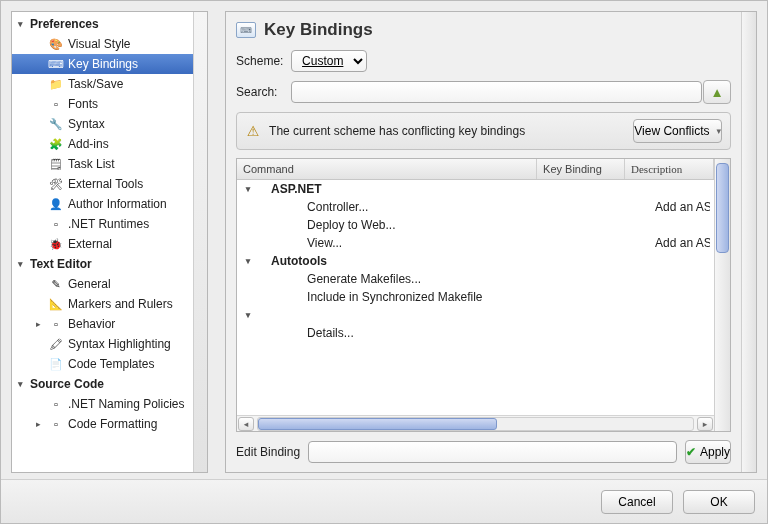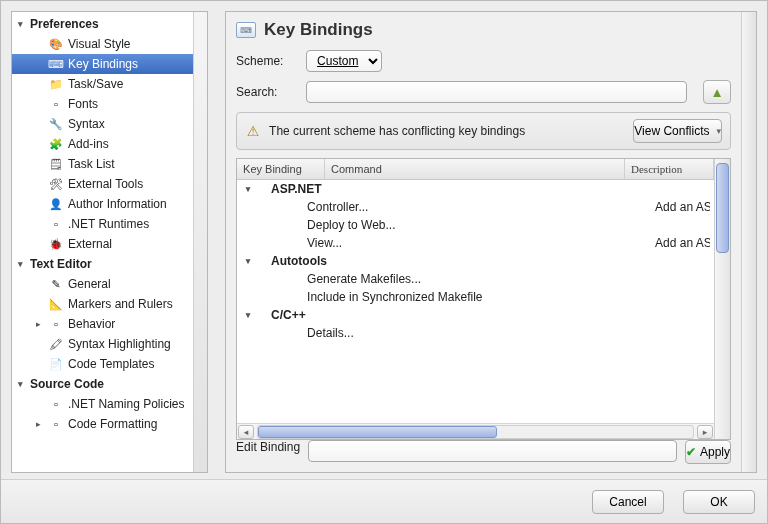--- a/index.html
+++ b/index.html
@@ -96,21 +96,21 @@
   .page-title {
     display: flex; align-items: center; gap: 8px;
     margin-bottom: 10px;
   }
   .page-title h1 { font-size: 17px; font-weight: bold; color: #333; }
   .kb-icon {
     width: 20px; height: 16px; border: 1px solid #8aa5c7; border-radius: 2px;
     background: linear-gradient(#fff,#d9e6f5);
     display:flex;align-items:center;justify-content:center;font-size:8px;color:#567;
   }
-  .row { display: flex; align-items: center; gap: 16px; margin-bottom: 8px; }
+  .row { display: flex; align-items: center; gap: 1px; margin-bottom: 8px; }
   .row label { min-width: 54px; text-align: left; }
   select, input[type=text] {
     font: inherit;
     border: 1px solid #a7a7a7; border-radius: 4px;
     background: linear-gradient(#fff,#f3f3f3);
     padding: 2px 6px; height: 22px; text-decoration: underline;
   }
   .search-row input { flex: 1; }
   .icon-btn {
     width: 28px; height: 24px;
@@ -172,34 +172,34 @@
   .vscroll-main {
     width: 16px; border-left: 1px solid #cfcfcf;
     background: linear-gradient(90deg,#f6f6f6,#e4e4e4);
     position: relative;
   }
   .vscroll-main .vthumb {
     position:absolute; left:1px; right:1px; top:4px; height:90px;
     background: linear-gradient(90deg,#cfd9f2,#9fb5e2);
     border:1px solid #7e98cc; border-radius:4px;
   }
-  .edit-row { display:flex; gap:8px; }
+  .edit-row { display:flex; align-items:center; gap:8px; margin-top:8px;}
   .edit-row input { flex:1; }
   .apply-btn .check { color:#2a9e2a; font-weight:bold; }
   .main-vscroll {
     width: 15px;
     background: linear-gradient(90deg,#f5f5f5,#e2e2e2);
     border-left: 1px solid #cfcfcf;
   }
   .footer {
     height: 44px;
     display:flex;
     align-items:center;
     justify-content:flex-end;
-    gap:19px;
+    gap:10px;
     padding: 0 12px;
     background: linear-gradient(#f3f3f3,#e7e7e7);
     border-top: 1px solid #d0d0d0;
   }
   .footer .btn { min-width: 72px; justify-content:center; }
 </style>
 </head>
 <body>
 
 <div class="window">
@@ -352,22 +352,22 @@
           <span class="spacer"></span>
           <button class="btn">
             <span>View Conflicts</span>
             <span class="chev">▾</span>
           </button>
         </div>
 
         <div class="grid-wrap">
           <div class="grid">
             <div class="grid-header">
+              <div class="gh c1">Command</div>
               <div class="gh c2">Key Binding</div>
-              <div class="gh c1">Command</div>
               <div class="gh c3">Description</div>
             </div>
             <div class="grid-body" id="grid-body">
                 <div class="grow group">
                   <span class="disclose">▾</span>
                   <span class="cmd">ASP.NET</span>
                   <span class="kb"></span>
                   <span class="desc"></span>
                 </div>
                 <div class="grow">
@@ -406,21 +406,20 @@
                 </div>
                 <div class="grow">
                   <span class="disclose"></span>
                   <span class="indent"></span>
                   <span class="cmd" style="flex-basis:260px">Include in Synchronized Makefile</span>
                   <span class="kb"></span>
                   <span class="desc"></span>
                 </div>
                 <div class="grow group">
                   <span class="disclose">▾</span>
-                  <span class="cmd">C/C++</span>
                   <span class="kb"></span>
                   <span class="desc"></span>
                 </div>
                 <div class="grow">
                   <span class="disclose"></span>
                   <span class="indent"></span>
                   <span class="cmd" style="flex-basis:260px">Details...</span>
                   <span class="kb"></span>
                   <span class="desc"></span>
                 </div>

